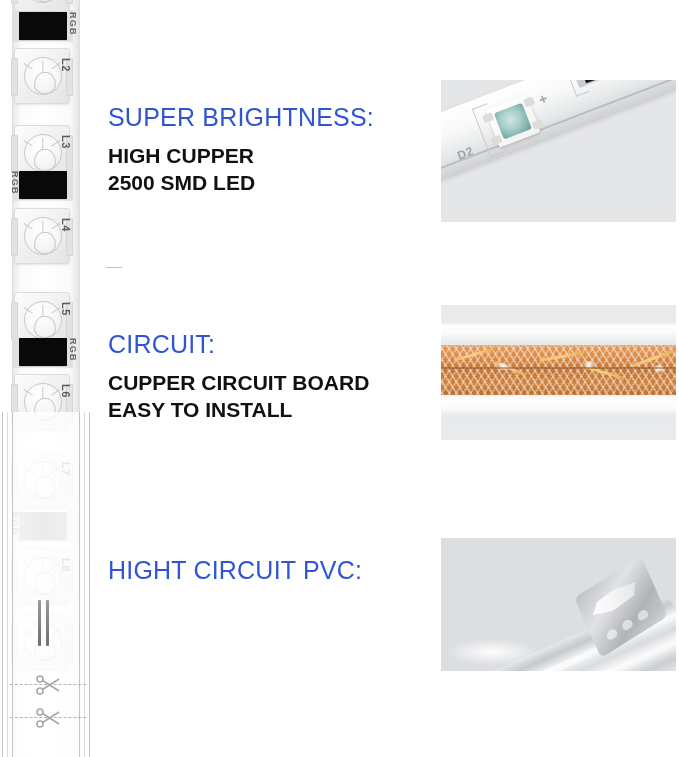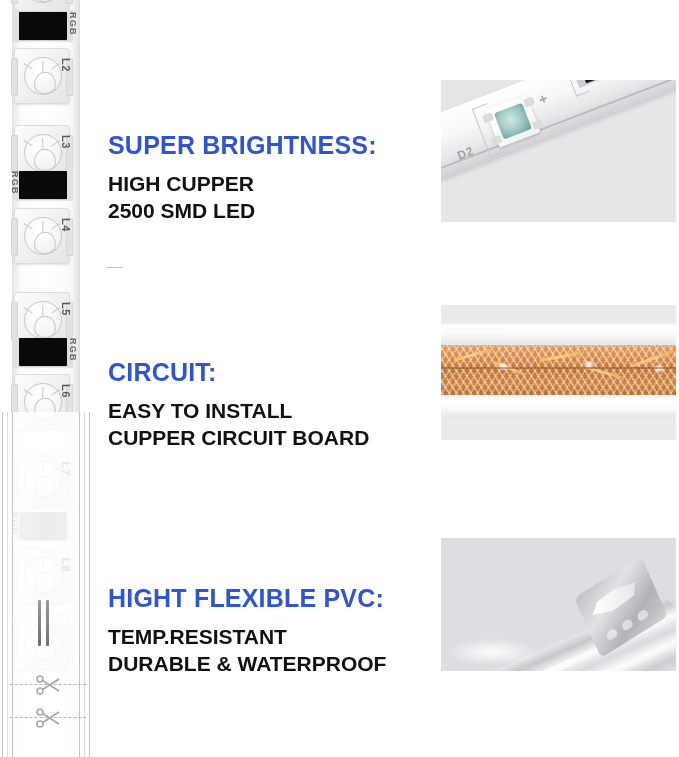--- a/index.html
+++ b/index.html
@@ -121,25 +121,24 @@
   }
   .cut-mark .scissors {
     position: absolute; left: 26px; top: 0; width: 26px; height: 22px;
     color: #a8a8a8;
   }
 
   
   .feature-block { position: absolute; left: 108px; width: 330px; }
   .feature-title {
     font-family: "Liberation Sans", sans-serif;
-    font-weight: 700; font-style: normal;
+    font-weight: 400; font-style: normal;
     font-size: 25px; letter-spacing: 0.2px;
     line-height: 1.05;
     white-space: nowrap;
-    margin-top: 28px;
   }
   .feature-body {
     font-family: "Liberation Sans", sans-serif;
     font-weight: 700; color: #111111;
     font-size: 21px; line-height: 1.26;
     margin-top: 13px; white-space: nowrap;
   }
   .feature-body span { display: block; }
 
   
@@ -444,31 +443,27 @@
       <span>HIGH CUPPER</span>
       <span>2500 SMD LED</span>
     </div>
   </div>
 
   <div id="stray-dash"></div>
 
   <div class="feature-block" style="top:331px;">
     <div class="feature-title" style="color:#2f55d4;">CIRCUIT:</div>
     <div class="feature-body">
+      <span>CUPPER CIRCUIT BOARD</span>
       <span>EASY TO INSTALL</span>
-      <span>CUPPER CIRCUIT BOARD</span>
     </div>
   </div>
 
   <div class="feature-block" style="top:557px;">
-    <div class="feature-title" style="color:#2f55d4;">HIGHT FLEXIBLE PVC:</div>
-    <div class="feature-body">
-      <span>TEMP.RESISTANT</span>
-      <span>DURABLE &amp; WATERPROOF</span>
-    </div>
+    <div class="feature-title" style="color:#2f55d4;">HIGHT CIRCUIT PVC:</div>
   </div>
 
   <div class="photo" id="photo-led-macro">
     <div class="pcb">
       <span class="edge-line"></span>
       <span class="bracket" style="left:74px; top:8px; width:16px; height:52px;"></span>
       <span class="smd">
         <span class="phosphor"></span>
         <span class="notch a"></span>
         <span class="notch b"></span>

